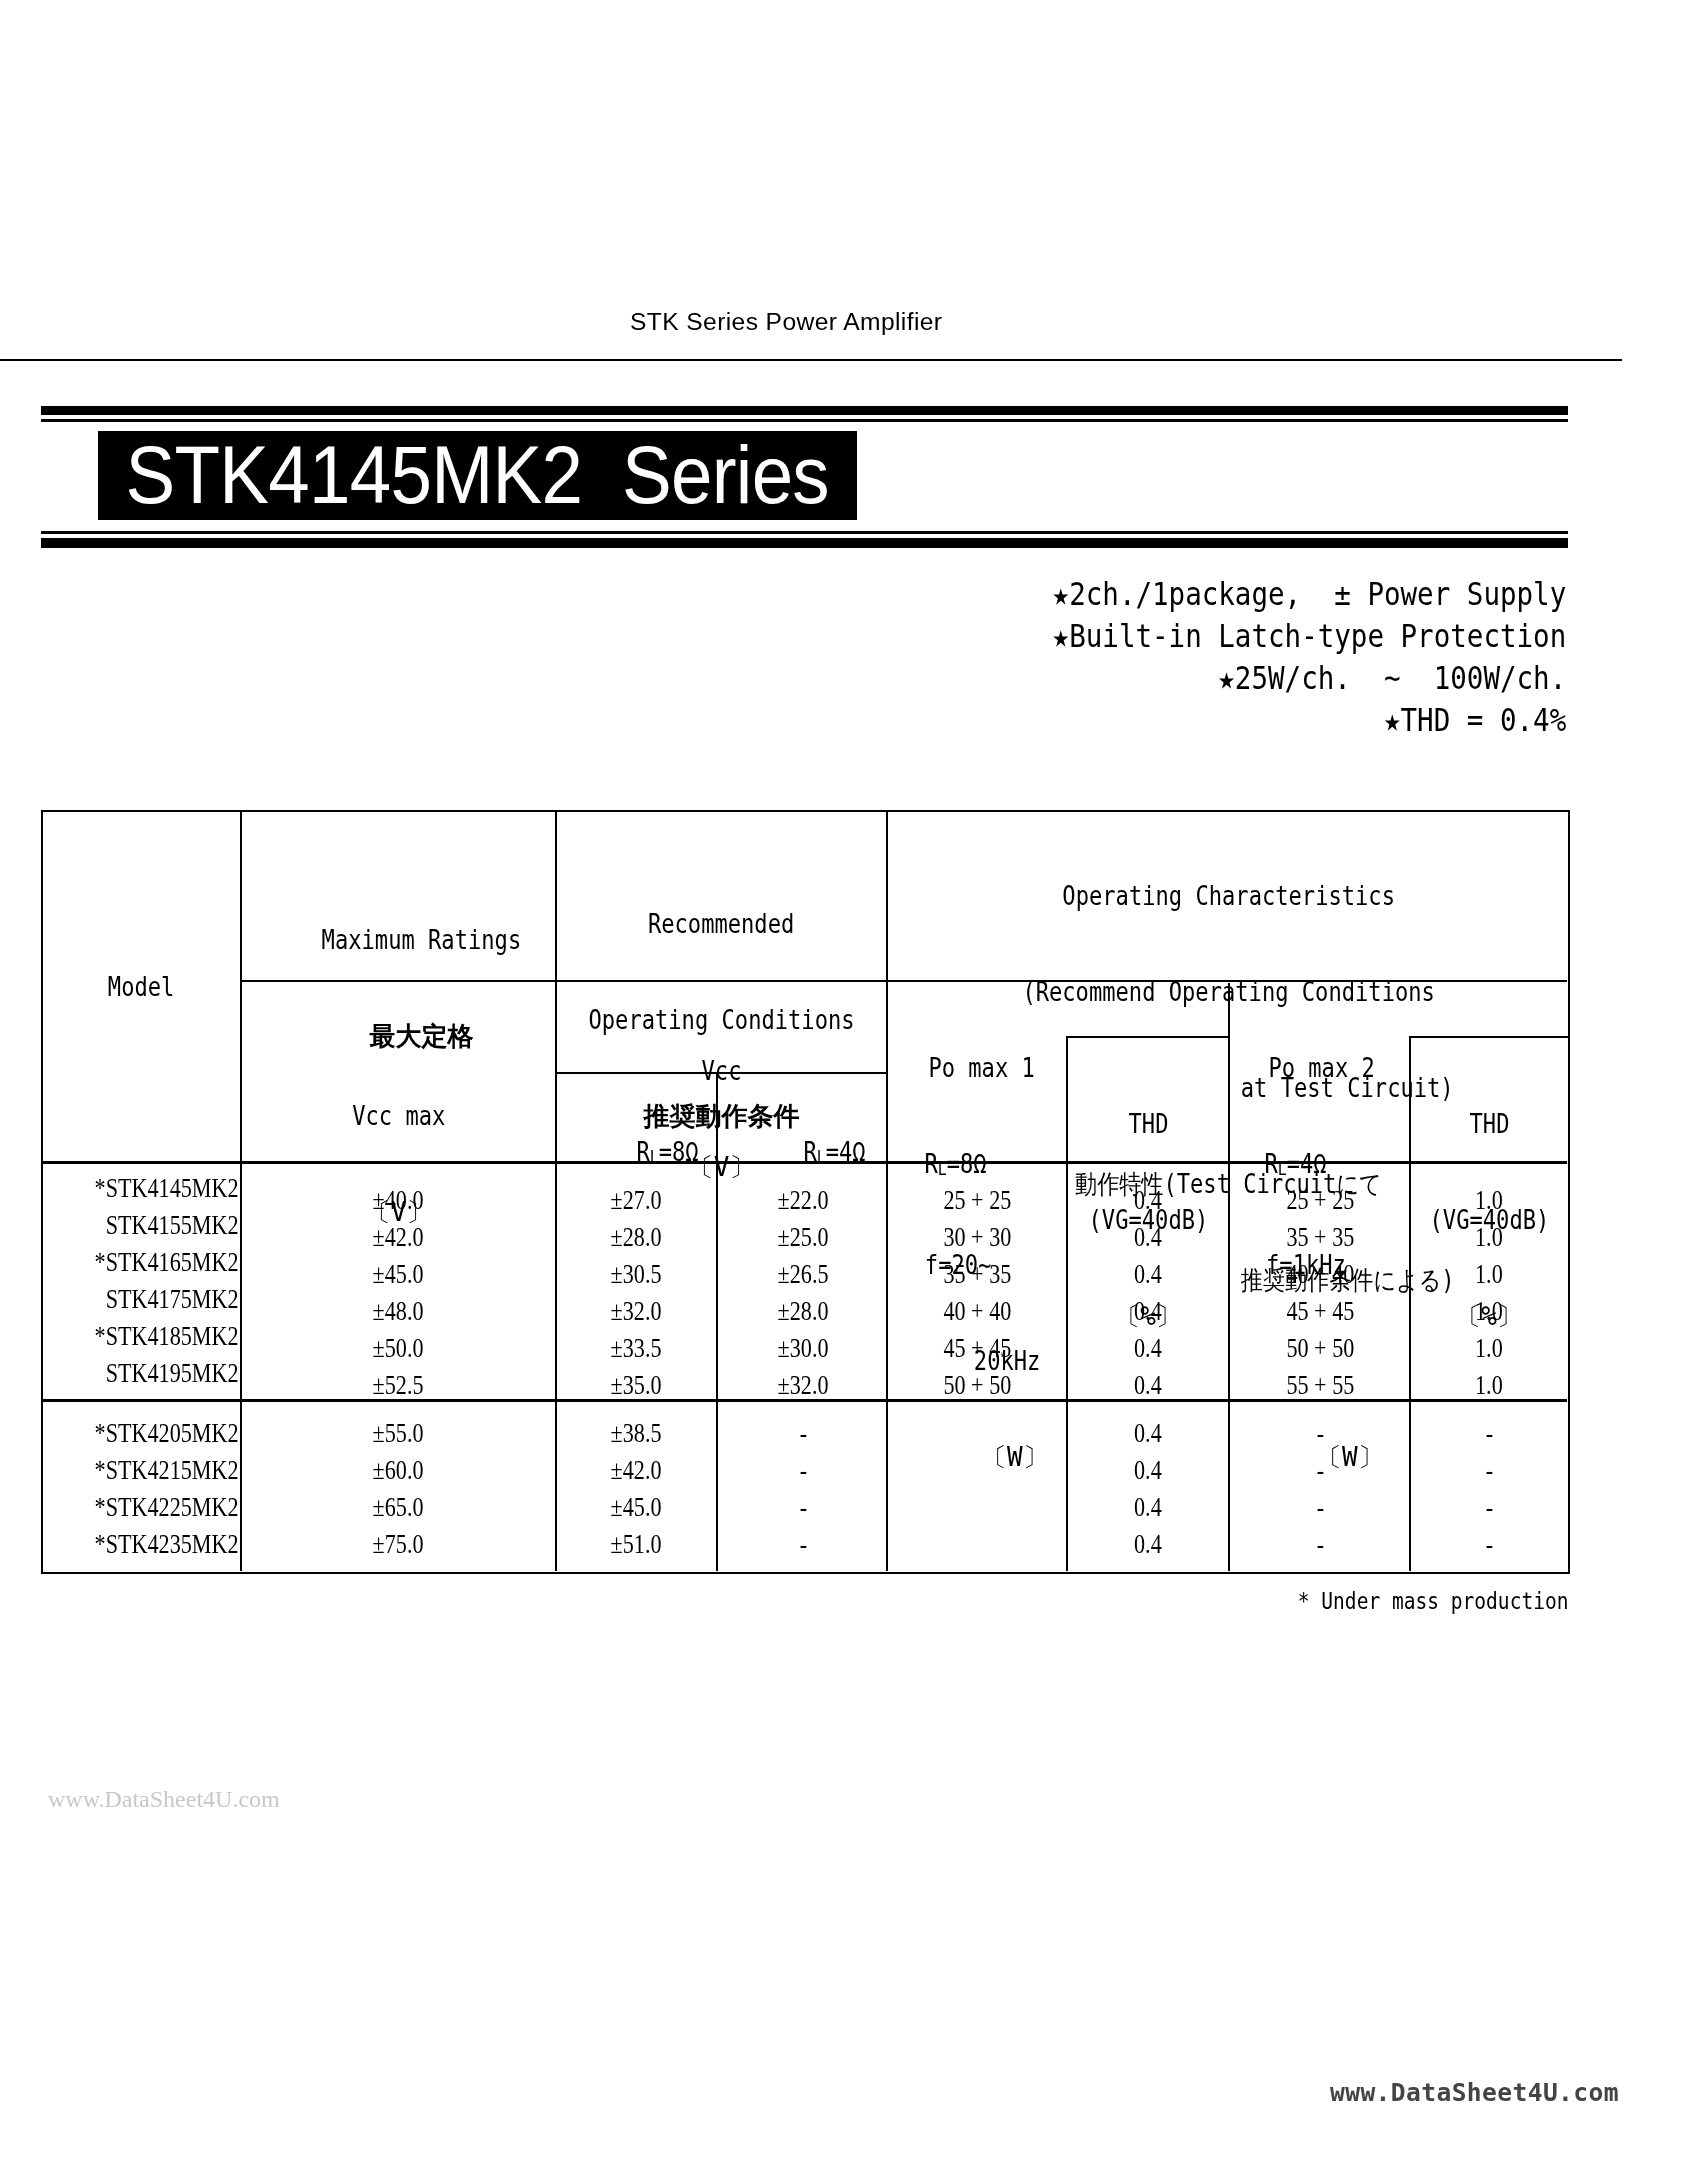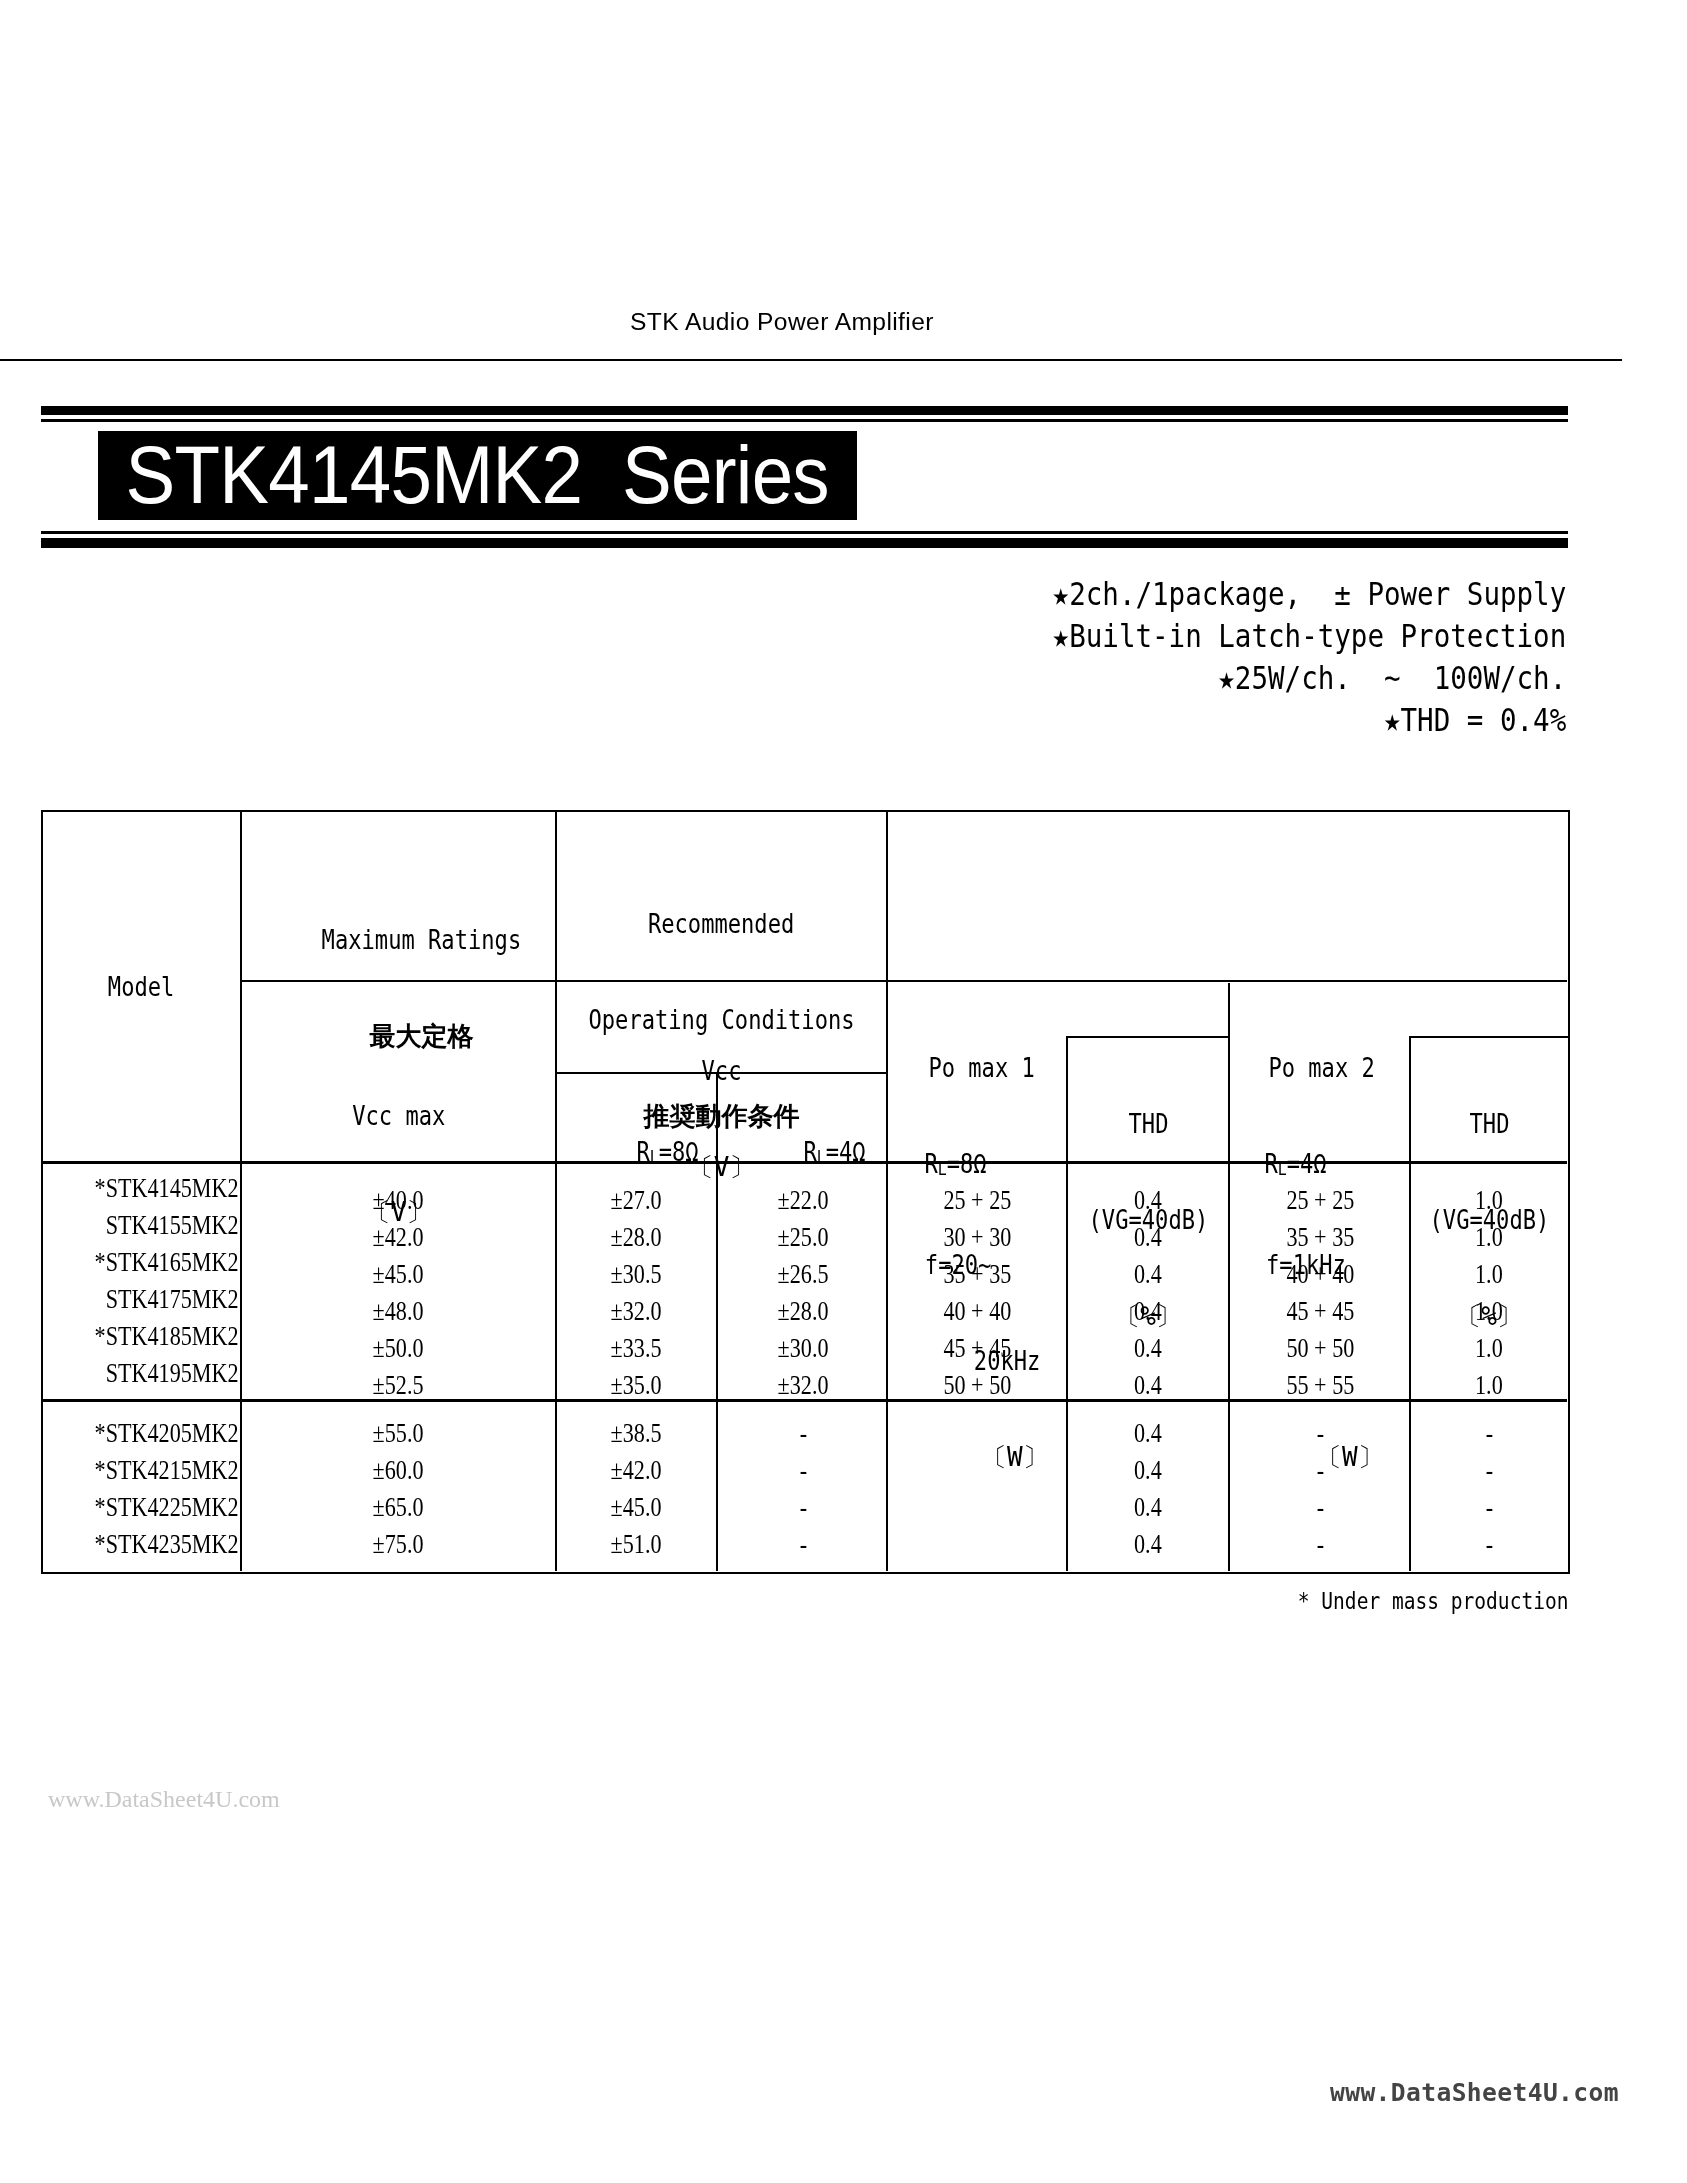--- a/index.html
+++ b/index.html
@@ -35,21 +35,21 @@
   .col-text { display:inline-block; transform:scaleX(0.82); }
   sub { font-size:17.5px; vertical-align:-1.6px; }
 
   #footnote { right:119px; top:1588px; font-size:23px; white-space:pre; }
   #wm-left { left:48px; top:1786px; font-size:24px; color:#c8c8c8; white-space:nowrap; }
   #wm-right { left:1330px; top:2078px; font-size:24.6px; color:#444; font-weight:bold; white-space:nowrap; letter-spacing:0.4px; }
 </style>
 </head>
 <body>
 
-<div id="running-header" class="abs sans">STK Audio Power Amplifier</div>
+<div id="running-header" class="abs sans">STK Series Power Amplifier</div>
 <div id="header-rule" class="abs"></div>
 
 <div class="bar-thick" style="top:406px;height:8.7px;"></div>
 <div class="bar-thin" style="top:419px;height:3.2px;"></div>
 <div id="title-box" class="abs">
   <span id="title-text" class="sans">STK4145MK2  Series</span>
 </div>
 <div class="bar-thin" style="top:531px;height:3.2px;"></div>
 <div class="bar-thick" style="top:538px;height:9.5px;"></div>
 
@@ -83,20 +83,27 @@
     <div><span class="cond">Maximum Ratings</span></div>
     <div style="font-weight:bold;">最大定格</div>
   </div>
 
   <div class="hdr" style="left:514px;top:32px;width:329px;">
     <div><span class="cond">Recommended</span></div>
     <div><span class="cond">Operating Conditions</span></div>
     <div style="font-weight:bold;">推奨動作条件</div>
   </div>
 
+  <div class="hdr" style="left:846px;top:4px;width:679px;">
+    <div><span class="cond">Operating Characteristics</span></div>
+    <div><span class="cond">(Recommend Operating Conditions</span></div>
+    <div style="padding-left:238px;"><span class="cond">at Test Circuit)</span></div>
+    <div><span class="cond">動作特性(Test Circuitにて</span></div>
+    <div style="padding-left:238px;"><span class="cond">推奨動作条件による)</span></div>
+  </div>
 
   <div class="hdr" style="left:199px;top:224px;width:313px;">
     <div><span class="cond">Vcc max</span></div>
     <div>〔V〕</div>
   </div>
 
   <div class="hdr" style="left:514px;top:179px;width:329px;">
     <div><span class="cond">Vcc</span></div>
     <div>〔V〕</div>
   </div>

